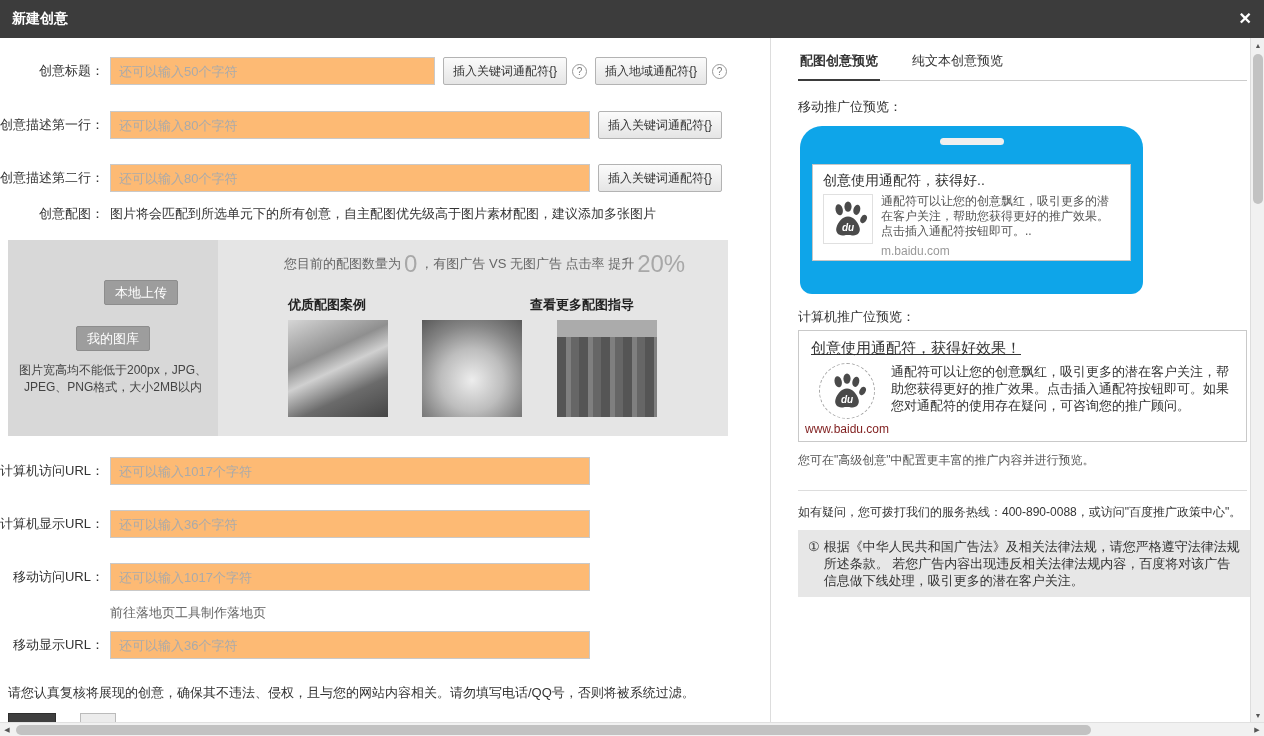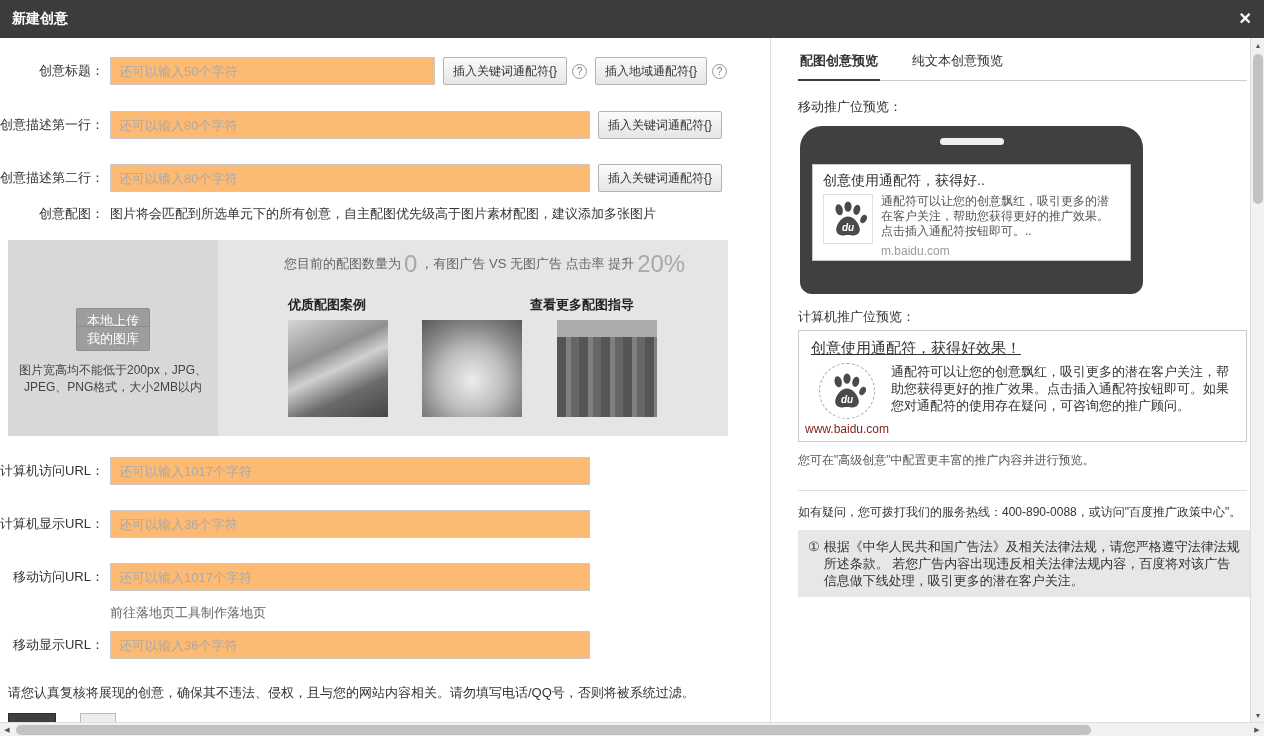--- a/index.html
+++ b/index.html
@@ -49,21 +49,21 @@
   .btn-dark  { position:absolute; top:675px; left:8px;  width:48px; height:30px; background:#3f3f3f; border:1px solid #2e2e2e; cursor:pointer; }
   .btn-light { position:absolute; top:675px; left:80px; width:36px; height:30px; background:#ececec; border:1px solid #bbb; cursor:pointer; }
 
   
   .right-col { position:absolute; top:38px; left:770px; width:480px; height:684px; border-left:1px solid #ddd; background:#fff; overflow:hidden; }
   .tab-bar { position:absolute; top:14px; left:27px; width:449px; border-bottom:1px solid #ccc; display:flex; gap:30px; }
   .tab { font-size:13px; color:#333; padding:0 2px 9px; cursor:pointer; }
   .tab.active { font-weight:bold; border-bottom:2px solid #3b3b3b; margin-bottom:-1px; }
   .sec-label { position:absolute; left:27px; font-size:13px; color:#333; }
 
-  .phone { position:absolute; top:88px; left:29px; width:343px; height:168px; background:#404040; border-radius:22px 22px 12px 12px; }
+  .phone { position:absolute; top:88px; left:29px; width:343px; height:168px; background:#0ea5e9; border-radius:22px 22px 12px 12px; }
   .speaker { position:absolute; top:12px; left:50%; transform:translateX(-50%); width:64px; height:7px; background:#efefef; border-radius:4px; }
   .m-card { position:absolute; top:38px; left:12px; width:319px; height:97px; background:#fff; border:1px solid #c6c6c6; padding:7px 10px 5px; }
   .m-title { font-size:14px; color:#333; margin-bottom:4px; }
   .m-row { display:flex; }
   .m-icon { width:50px; height:50px; border:1px solid #e0e0e0; display:flex; align-items:center; justify-content:center; flex-shrink:0; background:#fff; }
   .m-desc { font-size:12px; color:#555; line-height:15px; margin-left:8px; }
   .m-url { font-size:12px; color:#999; margin-left:58px; }
 
   .pc-box { position:absolute; top:292px; left:27px; width:449px; height:112px; border:1px solid #c9c9c9; background:#fff; padding:8px 12px 6px; }
   .pc-title { font-size:15px; color:#333; text-decoration:underline; margin-bottom:5px; }
@@ -137,21 +137,21 @@
       <button class="wc-btn">插入关键词通配符{}</button>
     </div>
 
     <div class="form-row" style="top:166px;height:20px;">
       <label class="f-label">创意配图：</label>
       <span class="img-hint">图片将会匹配到所选单元下的所有创意，自主配图优先级高于图片素材配图，建议添加多张图片</span>
     </div>
 
     <div class="image-panel">
       <div class="panel-left">
-        <button class="gray-btn" style="top:68px;">本地上传</button>
+        <button class="gray-btn" style="top:40px;margin-left:28px;">本地上传</button>
         <button class="gray-btn" style="top:86px;">我的图库</button>
         <div class="img-req">图片宽高均不能低于200px，JPG、JPEG、PNG格式，大小2MB以内</div>
       </div>
       <div class="count-line">
         <span>您目前的配图数量为</span>
         <span class="big-num">0</span>
         <span>，有图广告 VS 无图广告 点击率 提升</span>
         <span class="big-num">20%</span>
       </div>
       <div class="examples-title">优质配图案例</div>

